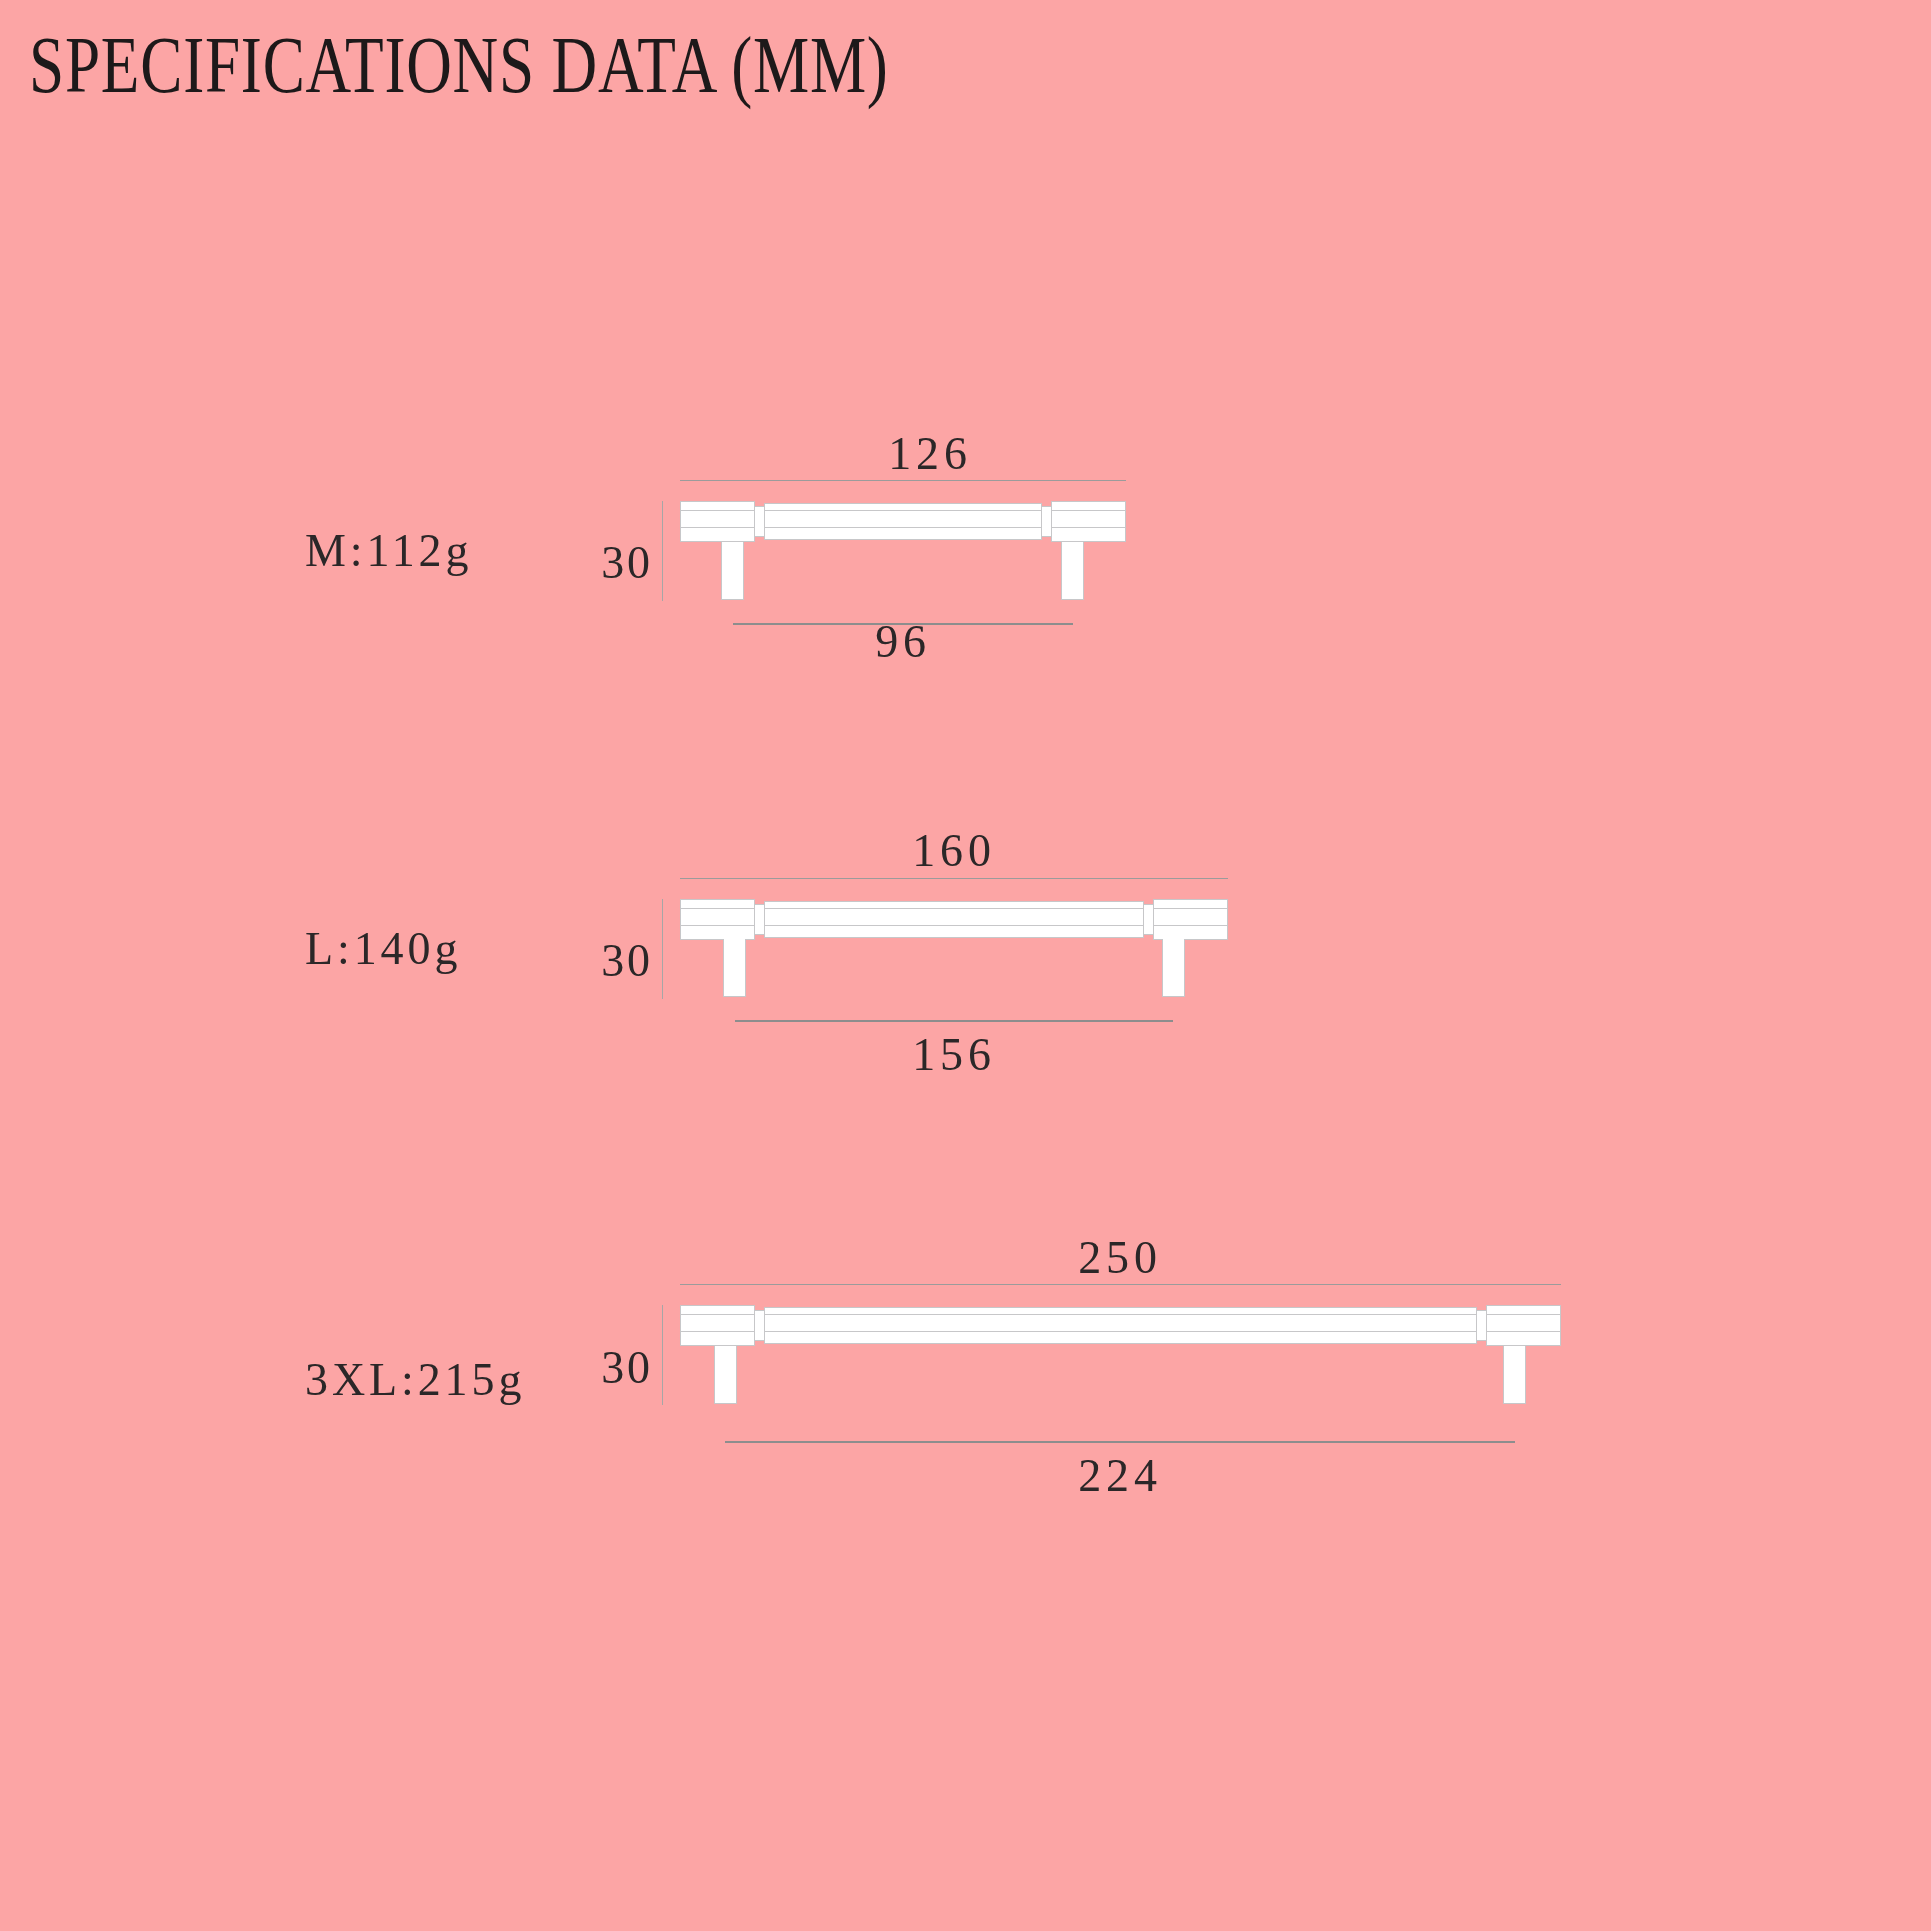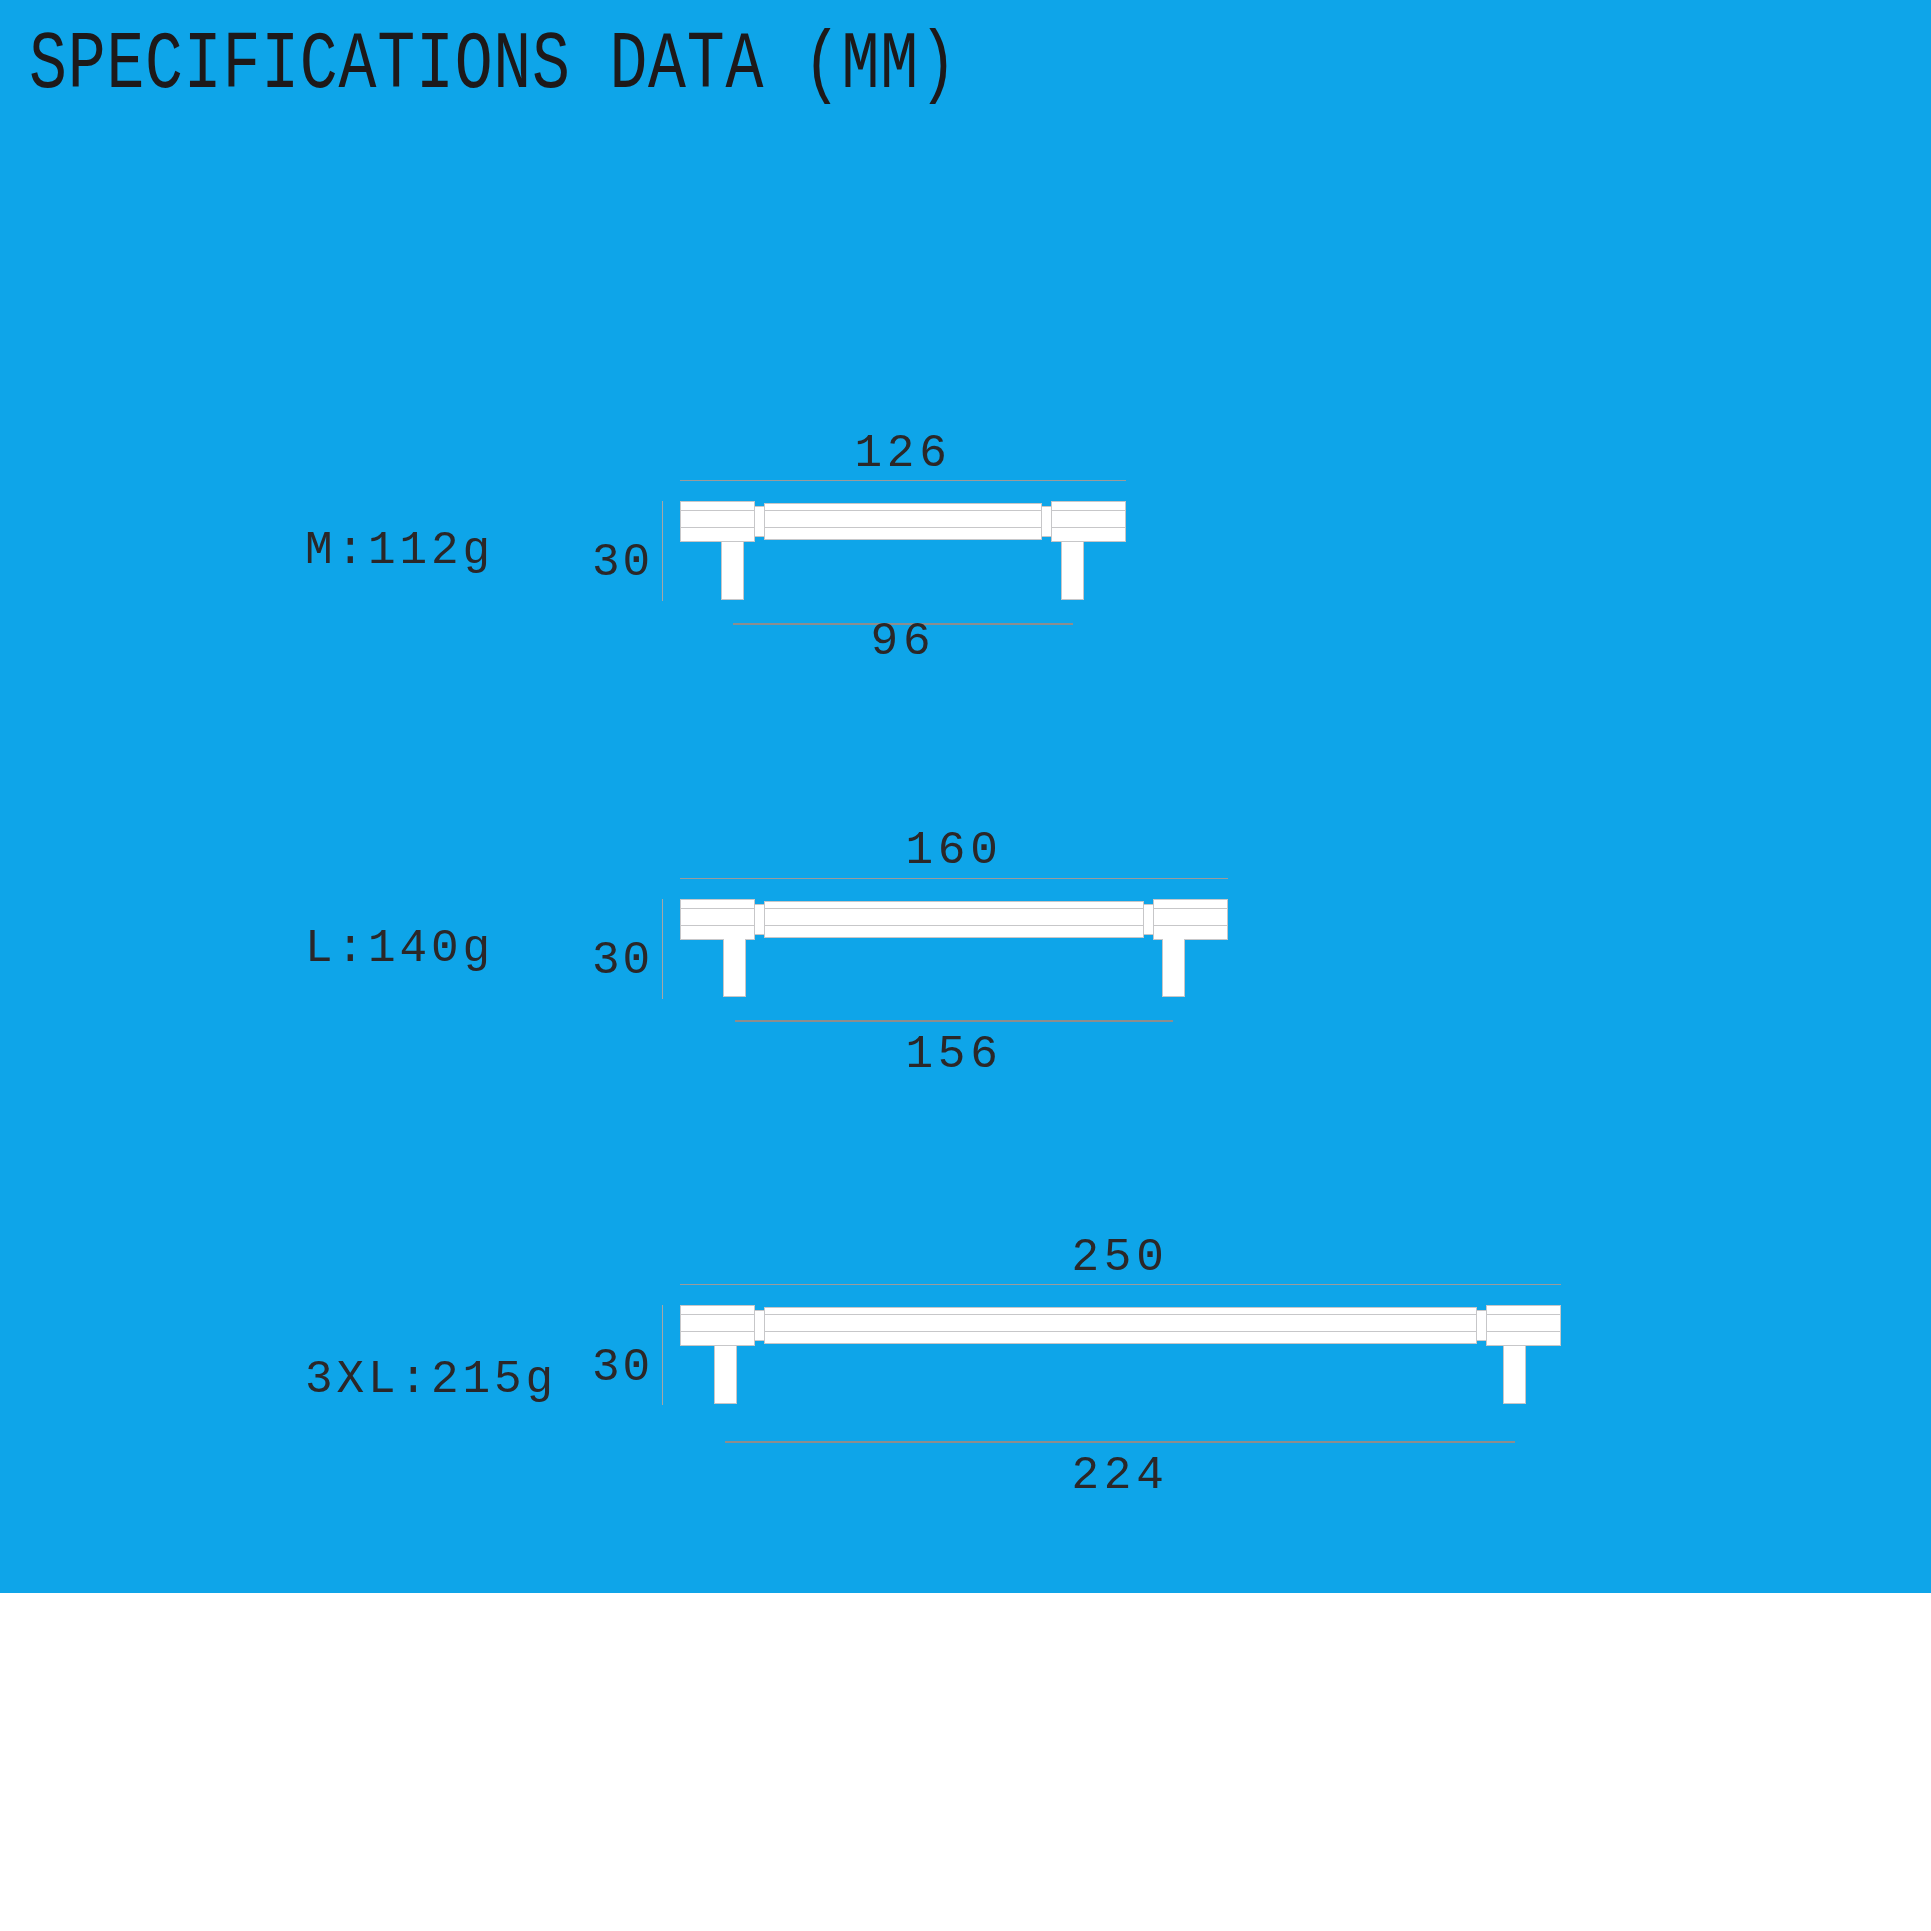--- a/index.html
+++ b/index.html
@@ -1,20 +1,20 @@
 <!DOCTYPE html>
 <html><head>
 <meta charset="utf-8">
 <style>
   html,body{margin:0;padding:0;background:#ffffff;}
   #canvas{
     position:relative;
-    width:1931px;height:1593px;
-    background:#0ea5e9;
-    font-family:Liberation Mono, monospace;
+    width:1931px;height:1931px;
+    background:#fca5a5;
+    font-family:Liberation Serif, serif;
     color:#2b2728;
     overflow:hidden;
   }
   .page-title{
     position:absolute;left:29px;top:21px;
     font-size:81px;line-height:1.1;font-weight:400;
     letter-spacing:1px;white-space:nowrap;color:#1d191a;
     transform:scaleX(0.78);transform-origin:0 0;
   }
   
@@ -50,21 +50,21 @@
 </head>
 <body>
 
 <div id="canvas">
 
   <div class="page-title">SPECIFICATIONS DATA (MM)</div>
 
   <div>
     <div class="size-label" style="left:305px;top:551px;">M:112g</div>
 
-    <div class="dim-num" style="left:903px;top:431px;">126</div>
+    <div class="dim-num" style="left:930px;top:431px;">126</div>
     <div class="dim-line-h" style="left:680px;top:480px;width:446px;"></div>
 
     <div class="dim-num side" style="left:653px;top:551px;">30</div>
     <div class="dim-line-v" style="left:662px;top:501px;height:100px;"></div>
 
     <div class="handle" style="left:680px;top:501px;width:446px;">
       <div class="seg cap">
           <span class="hl a"></span>
           <span class="hl b"></span>
         </div>

